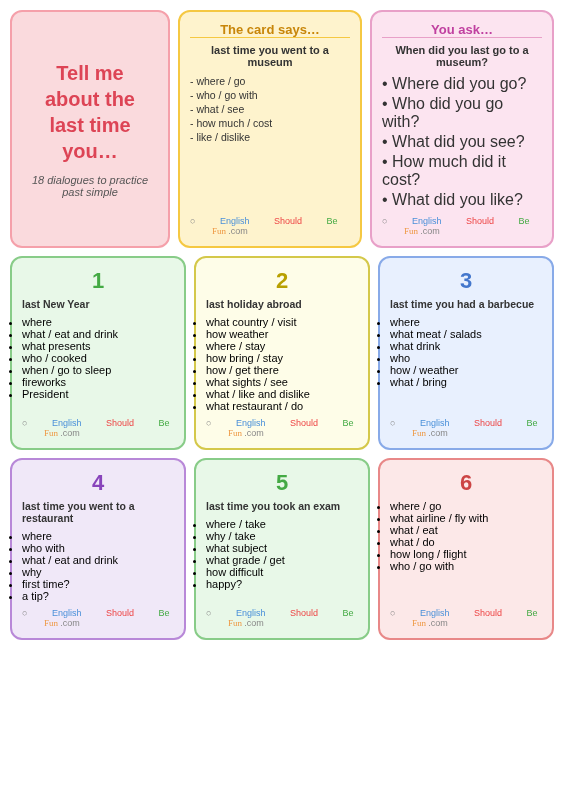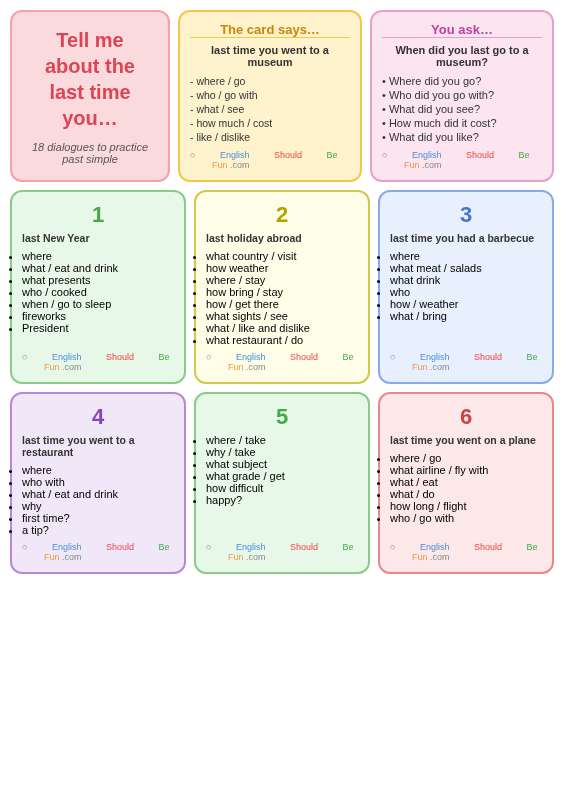--- a/index.html
+++ b/index.html
@@ -99,34 +99,34 @@
       font-size: 10.5px;
     }
     .card ul li::before {
       content: '- ';
     }
 
     .card .you-ask-list li::before {
       content: '• ';
     }
     .card .you-ask-list li {
-      font-size: 11px;
+      font-size: 16px;
       color: #333;
     }
 
     .brand {
       font-size: 9px;
       color: #888;
       margin-top: auto;
       padding-top: 6px;
     }
     .brand span { color: #4a90d9; margin-left: 22px; }
     .brand span.should { color: #e44; }
     .brand span.be { color: #4a4; }
-    .brand span.fun { color: #e94; }
+    .brand span.fun { color: #e94; font-family: Liberation Serif, serif; }
 
     
     .middle-row, .bottom-row {
       display: flex;
       gap: 8px;
     }
 
     .num-card {
       flex: 1;
       border-radius: 12px;
@@ -289,36 +289,36 @@
         <li>first time?</li>
         <li>a tip?</li>
       </ul>
     <div class="brand">
       ○ <span>English </span><span class="should">Should </span><span class="be">Be </span><span class="fun">Fun </span>.com
     </div>
   </div>
 
   <div class="num-card card-5">
     <div class="num-badge">5</div>
+    <div class="num-card-title">last time you took an exam</div>
     <ul>
         <li>where / take</li>
         <li>why / take</li>
         <li>what subject</li>
         <li>what grade / get</li>
         <li>how difficult</li>
         <li>happy?</li>
       </ul>
     <div class="brand">
       ○ <span>English </span><span class="should">Should </span><span class="be">Be </span><span class="fun">Fun </span>.com
     </div>
   </div>
 
   <div class="num-card card-6">
     <div class="num-badge">6</div>
-    <div class="num-card-title">last time you went on a plane</div>
     <ul>
         <li>where / go</li>
         <li>what airline / fly with</li>
         <li>what / eat</li>
         <li>what / do</li>
         <li>how long / flight</li>
         <li>who / go with</li>
       </ul>
     <div class="brand">
       ○ <span>English </span><span class="should">Should </span><span class="be">Be </span><span class="fun">Fun </span>.com

